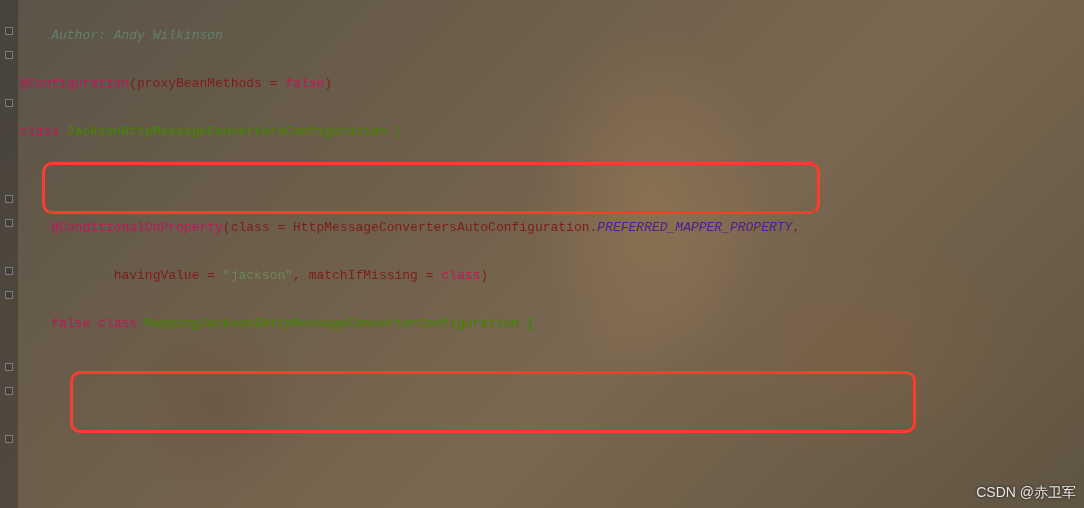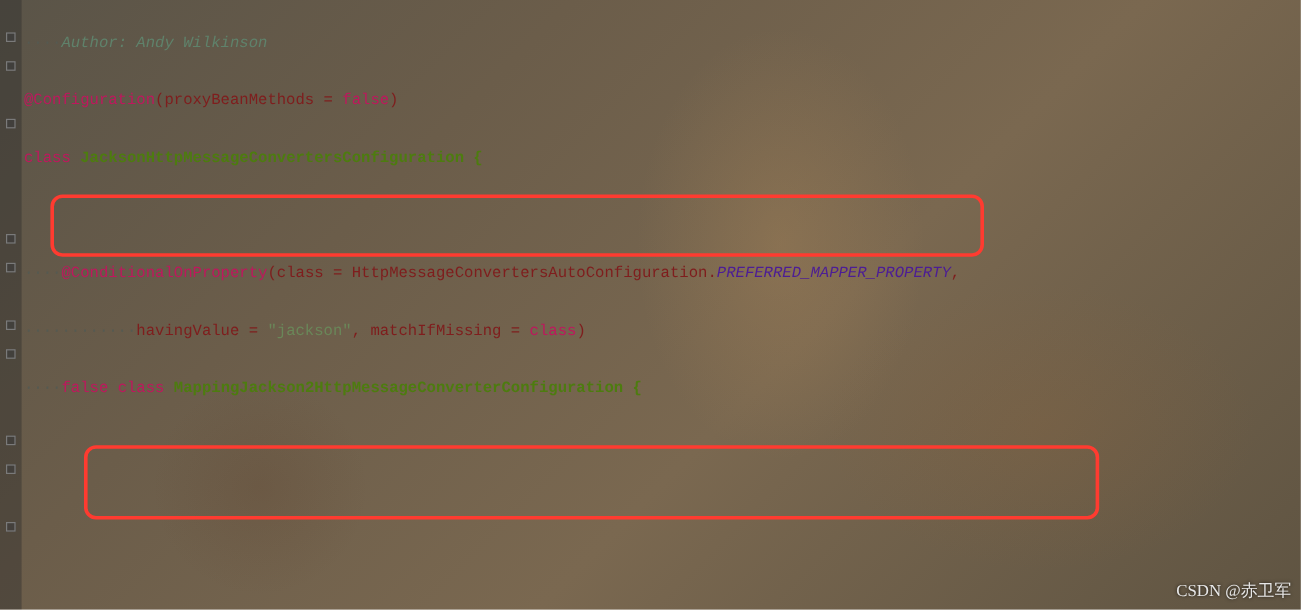--- a/index.html
+++ b/index.html
@@ -59,21 +59,21 @@
       position: absolute;
       border: 3px solid #ff3b30;
       border-radius: 10px;
       z-index: 4;
       pointer-events: none;
     }
     .watermark {
       position: absolute;
       right: 8px;
       bottom: 6px;
-      font-family: Liberation Serif, serif;
+      font-family: Liberation Sans, sans-serif;
       font-size: 14px;
       color: #e8e8e8;
       text-shadow: 0 0 3px rgba(0,0,0,0.8);
       z-index: 10;
     }
   </style>
 </head>
 <body>
 
 <div class="gutter">

